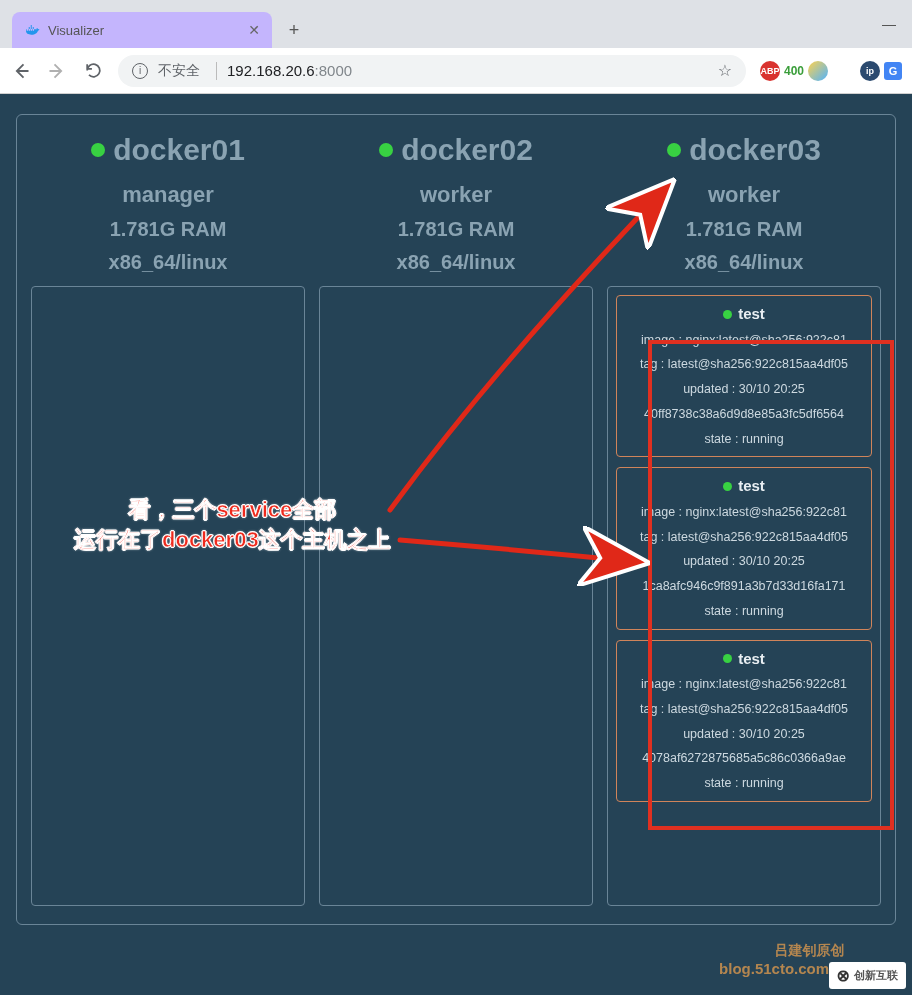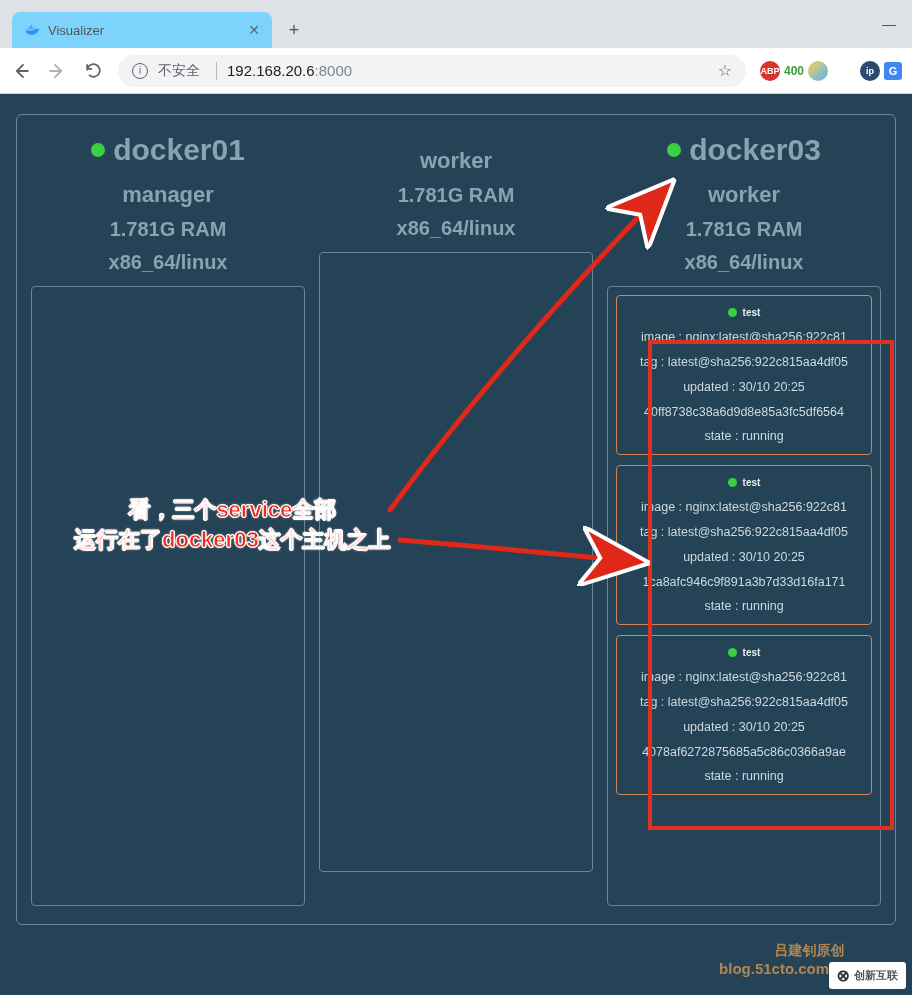--- a/index.html
+++ b/index.html
@@ -1,20 +1,20 @@
 <!DOCTYPE html>
 <html><head>
 <meta charset="utf-8">
 <style>
   * { margin:0; padding:0; box-sizing:border-box; font-family:"Segoe UI",Arial,sans-serif; }
   body { width:912px; height:995px; background:#fff; overflow:hidden; position:relative; }
 
   
   .chrome-top { height:48px; background:#dee1e6; display:flex; align-items:flex-end; }
-  .tab { background:#7dd3fc; height:36px; width:260px; margin-left:12px; border-radius:8px 8px 0 0; display:flex; align-items:center; padding:0 12px; gap:8px; position:relative; }
+  .tab { background:#c4b5fd; height:36px; width:260px; margin-left:12px; border-radius:8px 8px 0 0; display:flex; align-items:center; padding:0 12px; gap:8px; position:relative; }
   .tab .favicon { width:16px; height:16px; }
   .tab .title { font-size:13px; color:#555; flex:1; }
   .tab .close-x { font-size:14px; color:#666; }
   .new-tab { width:28px; height:28px; display:flex; align-items:center; justify-content:center; font-size:18px; color:#555; margin-left:8px; margin-bottom:4px; }
   .win-controls { margin-left:auto; display:flex; gap:24px; padding:0 16px 16px 0; color:#555; font-size:14px; }
 
   .toolbar { height:46px; background:#fff; border-bottom:1px solid #d0d0d0; display:flex; align-items:center; padding:0 10px; gap:14px; }
   .tb-icon { width:22px; height:22px; display:flex; align-items:center; justify-content:center; color:#5f6368; }
   .tb-icon.disabled { color:#b0b0b0; }
   .omnibox { flex:1; height:32px; background:#f1f3f4; border-radius:16px; display:flex; align-items:center; padding:0 14px; gap:10px; }
@@ -36,21 +36,21 @@
   .cluster { margin:0 auto; width:880px; border:1px solid #6a8597; border-radius:6px; padding:18px 14px; display:flex; gap:14px; }
   .node-col { flex:1; display:flex; flex-direction:column; align-items:center; }
   .node-head { text-align:center; color:#8aa3b2; margin-bottom:12px; }
   .node-head h2 { font-size:30px; font-weight:700; display:inline-flex; align-items:center; gap:8px; }
   .dot { width:14px; height:14px; background:#38d142; border-radius:50%; display:inline-block; }
   .dot-sm { width:9px; height:9px; background:#38d142; border-radius:50%; display:inline-block; }
   .role { font-size:22px; font-weight:700; margin-top:15px; }
   .ram,.arch { font-size:20px; font-weight:600; margin-top:10px; }
   .tasks { width:100%; border:1px solid #6a8597; border-radius:4px; min-height:620px; padding:8px; display:flex; flex-direction:column; gap:10px; }
   .task { border:1px solid #d0845a; border-radius:4px; padding:10px 6px; text-align:center; color:#cdd9e0; font-size:13px; line-height:1.1; }
-  .task .svc { font-weight:800; font-size:10px; color:#e8eef2; display:inline-flex; align-items:center; gap:6px; }
+  .task .svc { font-weight:800; font-size:15px; color:#e8eef2; display:inline-flex; align-items:center; gap:6px; }
   .task .line { margin-top:11px; font-size:12.5px; white-space:nowrap; overflow:hidden; }
 
   
   .red-box { position:absolute; border:4px solid #e03020; pointer-events:none; }
   .red-box.outer { top:340px; left:648px; width:246px; height:490px; }
 
   
   .anno { position:absolute; top:495px; left:74px; font-size:22px; font-weight:700; color:#ef2a1d; -webkit-text-stroke:0.6px #fff; text-shadow:0 0 3px #fff,-1px 0 #fff,1px 0 #fff,0 1px #fff,0 -1px #fff; line-height:1.35; text-align:center; white-space:pre; }
 
   
@@ -123,20 +123,24 @@
           </h2>
         <div class="role">manager</div>
         <div class="ram">1.781G RAM</div>
         <div class="arch">x86_64/linux</div>
       </div>
       <div class="tasks"></div>
     </div>
 
     <div class="node-col">
       <div class="node-head">
+        <h2>
+            <span class="dot"></span>
+            <span>docker02</span>
+          </h2>
         <div class="role">worker</div>
         <div class="ram">1.781G RAM</div>
         <div class="arch">x86_64/linux</div>
       </div>
       <div class="tasks"></div>
     </div>
 
     <div class="node-col">
       <div class="node-head">
         <h2>

